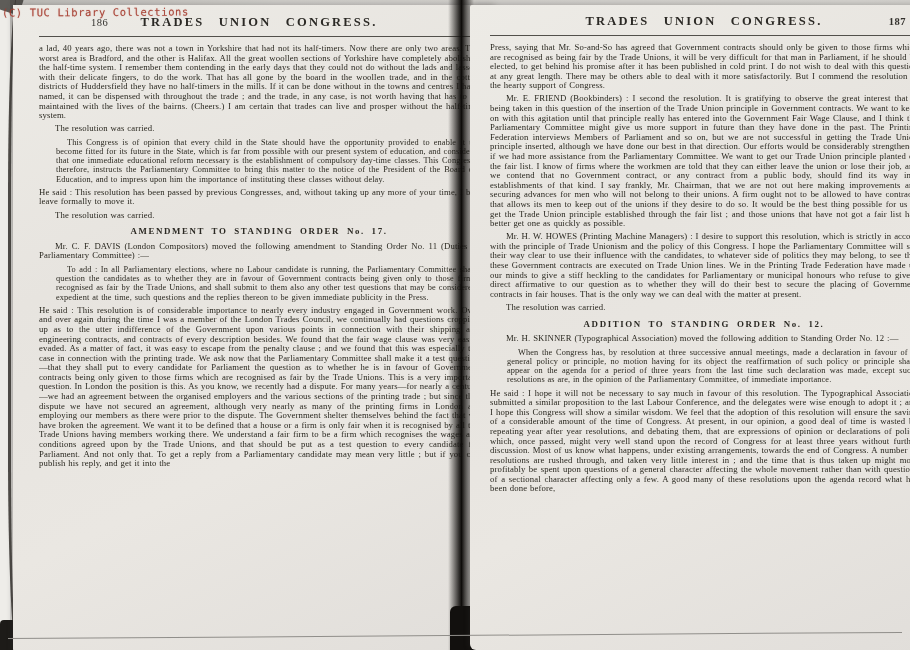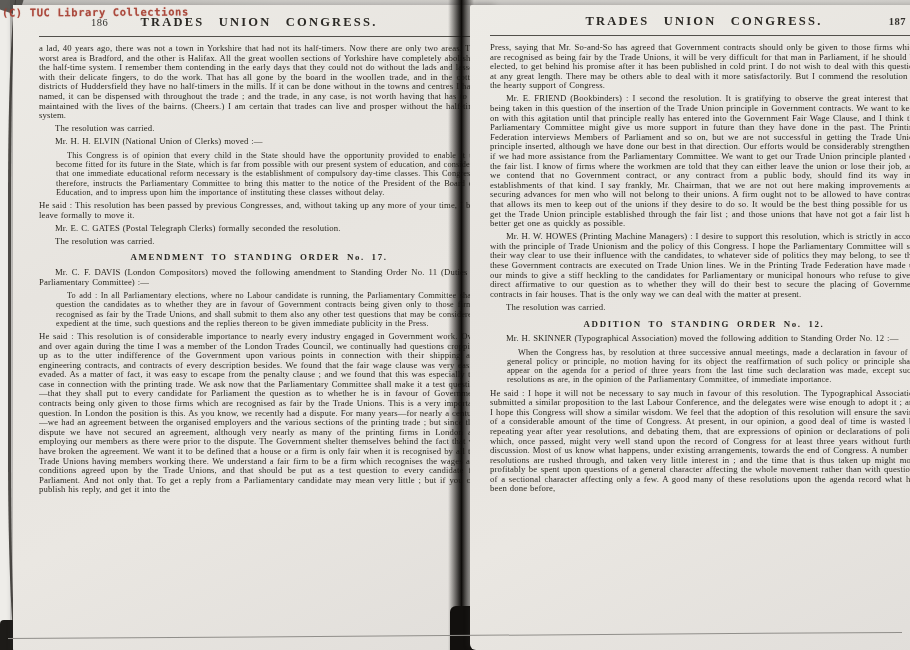--- a/index.html
+++ b/index.html
@@ -44,45 +44,43 @@
     word-spacing:.6px;color:#29271f;}
   .para{margin:0 0 3.5px 0;}
   .para.indent{text-indent:16px;}
   .heading{margin:7px 0 5px 0;text-align:center;font-weight:bold;font-size:8.9px;
     letter-spacing:1.6px;word-spacing:3px;color:#2b2923;}
   .bq{margin:4px 3px 4px 17px;font-size:8.3px;line-height:9.2px;text-indent:11px;color:#2b2921;}
 
   
   .stamp{position:absolute;left:2px;top:6px;z-index:5;
     font-family:"DejaVu Sans Mono","Liberation Mono",monospace;
-    font-weight:bold;font-size:10.5px;letter-spacing:.6px;
+    font-weight:normal;font-size:10.5px;letter-spacing:.6px;
     opacity:.9;transform:rotate(-.3deg);text-shadow:0 0 1px rgba(170,60,45,.5);}
 </style>
 </head>
 <body>
 
 <div class="scan">
 
   <div class="edge-strip"></div>
   <div class="corner-mark"></div>
   <div class="edge-curve"></div>
   <div class="bottom-mark"></div>
 
   <div class="page left">
     <div class="page-header">
       <span class="pageno">186</span>
       <span class="running-title">TRADES UNION CONGRESS.</span>
     </div>
     <div class="page-body">
       <p class="para">a lad, 40 years ago, there was not a town in Yorkshire that had not its half-timers. Now there are only two areas.  The worst area is Bradford, and the other is Halifax. All the great woollen sections of Yorkshire have completely abolished the half-time system.  I remember them contending in the early days that they could not do without the lads and lasses, with their delicate fingers, to do the work.  That has all gone by the board in the woollen trade, and in the cotton districts of Huddersfield they have no half-timers in the mills.  If it can be done without in the towns and centres I have named, it can be dispensed with throughout the trade ; and the trade, in any case, is not worth having that has to be maintained with the lives of the bairns.  (Cheers.)  I am certain that trades can live and prosper without the half-time system.</p>
       <p class="para indent">The resolution was carried.</p>
-      <p class="para indent">Mr. H. H. ELVIN (National Union of Clerks) moved :—</p>
       <p class="bq">This Congress is of opinion that every child in the State should have the opportunity provided to enable it to become fitted for its future in the State, which is far from possible with our present system of education, and considers that one immediate educational reform necessary is the establishment of compulsory day-time classes.  This Congress, therefore, instructs the Parliamentary Committee to bring this matter to the notice of the President of the Board of Education, and to impress upon him the importance of instituting these classes without delay.</p>
       <p class="para">He said : This resolution has been passed by previous Congresses, and, without taking up any more of your time, I beg leave formally to move it.</p>
-      <p class="para indent">Mr. E. C. GATES (Postal Telegraph Clerks) formally seconded the resolution.</p>
       <p class="para indent">The resolution was carried.</p>
       <p class="heading">AMENDMENT TO STANDING ORDER No. 17.</p>
       <p class="para indent">Mr. C. F. DAVIS (London Compositors) moved the following amendment to Standing Order No. 11 (Duties of Parliamentary Committee) :—</p>
       <p class="bq">To add : In all Parliamentary elections, where no Labour candidate is running, the Parliamentary Committee shall question the candidates as to whether they are in favour of Government contracts being given only to those firms recognised as fair by the Trade Unions, and shall submit to them also any other test questions that may be considered expedient at the time, such questions and the replies thereon to be given immediate publicity in the Press.</p>
       <p class="para">He said : This resolution is of considerable importance to nearly every industry engaged in Government work.  Over and over again during the time I was a member of the London Trades Council, we continually had questions cropping up as to the utter indifference of the Government upon various points in connection with their shipping and engineering contracts, and contracts of every description besides.  We found that the fair wage clause was very easily evaded.  As a matter of fact, it was easy to escape from the penalty clause ; and we found that this was especially the case in connection with the printing trade.  We ask now that the Parliamentary Committee shall make it a test question—that they shall put to every candidate for Parliament the question as to whether he is in favour of Government contracts being only given to those firms which are recognised as fair by the Trade Unions.  This is a very important question.  In London the position is this.  As you know, we recently had a dispute.  For many years—for nearly a century—we had an agreement between the organised employers and the various sections of the printing trade ; but since that dispute we have not secured an agreement, although very nearly as many of the printing firms in London are employing our members as there were prior to the dispute.  The Government shelter themselves behind the fact that we have broken the agreement.  We want it to be defined that a house or a firm is only fair when it is recognised by all the Trade Unions having members working there.  We understand a fair firm to be a firm which recognises the wages and conditions agreed upon by the Trade Unions, and that should be put as a test question to every candidate for Parliament.  And not only that.  To get a reply from a Parliamentary candidate may mean very little ; but if you can publish his reply, and get it into the</p>
     </div>
   </div>
 
   <div class="spine"></div>
   <div class="spine-foot"></div>

